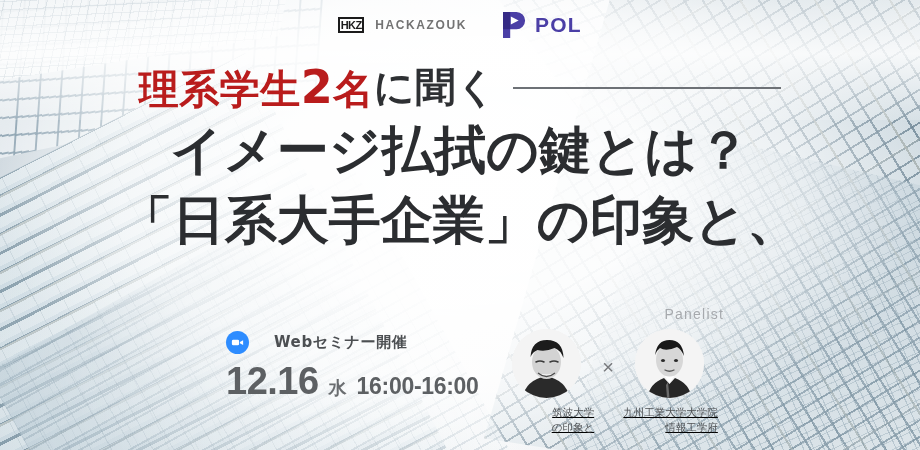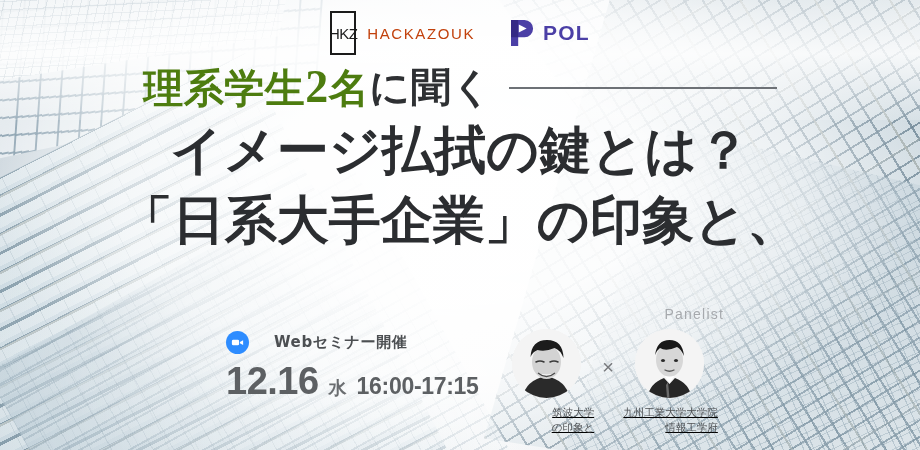--- a/index.html
+++ b/index.html
@@ -174,30 +174,30 @@
   .content { position: absolute; inset: 0; }
 
   
   .logo-bar {
     position: absolute; top: 11px; left: 0; right: 0;
     display: flex; justify-content: center; align-items: center;
     gap: 34px;
   }
   .logo-hkz { display: flex; align-items: center; gap: 11px; }
   .hkz-mark {
-    width: 26px; height: 44px;
+    width: 26px; height: 16px;
     border: 2px solid #1b1b1b;
     display: flex; align-items: center; justify-content: center;
-    font-size: 15px; font-weight: 400; letter-spacing: -.5px;
+    font-size: 11px; font-weight: 700; letter-spacing: -.5px;
     color: #1b1b1b; line-height: 1;
     font-family: "Liberation Sans", sans-serif;
   }
   .hkz-word {
-    font-size: 15px; font-weight: 400; letter-spacing: 1.6px;
-    color: #c2410c;
+    font-size: 12px; font-weight: 700; letter-spacing: 1.6px;
+    color: #737373;
   }
   .logo-pol { display: flex; align-items: center; gap: 8px; }
   .pol-mark { width: 26px; height: 28px; display: block; }
   .pol-word {
     font-size: 21px; font-weight: 700; letter-spacing: 1.2px;
     color: #4b3fa6;
   }
 
   
   .headline {
@@ -209,21 +209,21 @@
   .hl1 {
     display: flex; align-items: center; justify-content: center;
     gap: 0;
     margin-bottom: 6px;
   }
   .hl1-text {
     font-size: 40px; font-weight: 700; letter-spacing: .5px;
     line-height: 1.1;
     font-family: "DejaVu Sans", "Liberation Sans", sans-serif;
   }
-  .hl1-blue { color: #4d7c0f; font-family: Liberation Serif, serif; }
+  .hl1-blue { color: #b91c1c; }
   .hl1-blue .big { font-size: 46px; }
   .hl1-dark { color: #2e3033; }
   .hl-rule {
     display: inline-block;
     width: 268px; height: 2px;
     background: #6d7176;
     margin-left: 16px;
     position: relative; top: 1px;
   }
 
@@ -358,21 +358,21 @@
           <svg viewBox="0 0 24 24" width="15" height="15" aria-hidden="true">
             <rect x="3" y="7.5" width="11.5" height="9" rx="2.2" fill="#ffffff"></rect>
             <path d="M15.8 11 L21 8.2 v7.6 L15.8 13 Z" fill="#ffffff"></path>
           </svg>
         </span>
         <span class="webinar-label">Webセミナー開催</span>
       </div>
       <div class="info-row2">
         <span class="date-main">12.16</span>
         <span class="date-dow">水</span>
-        <span class="date-time">16:00-17:15</span>
+        <span class="date-time">16:00-16:00</span>
       </div>
     </div>
 
     <div class="panel">
       <div class="panel-title">Panelist</div>
       <div class="panel-row">
 
         <div class="panelist">
           <div class="avatar">
             <svg viewBox="0 0 69 69" aria-hidden="true">

